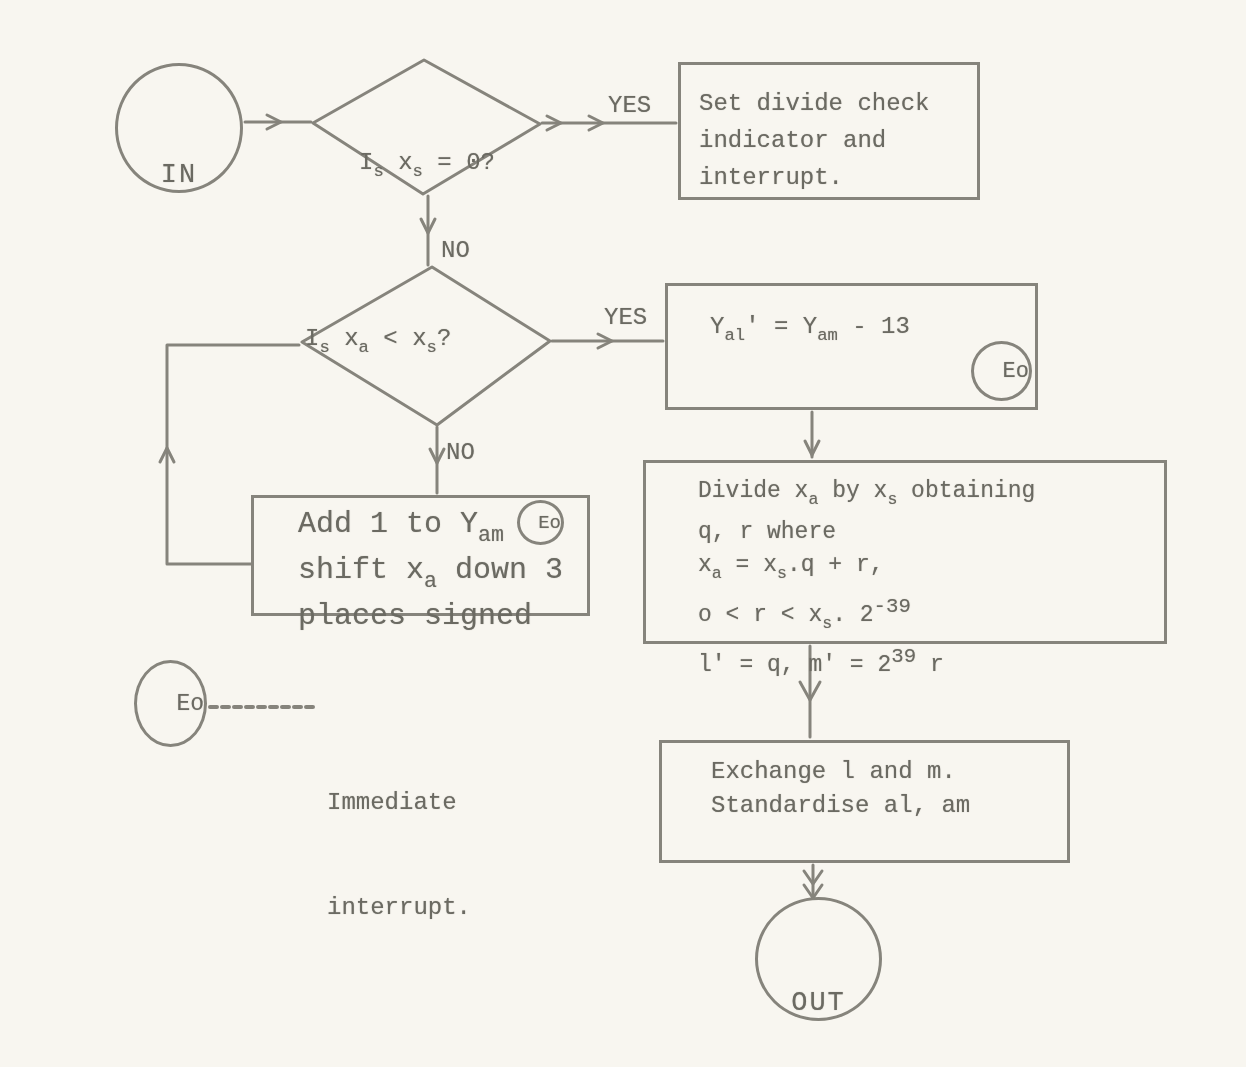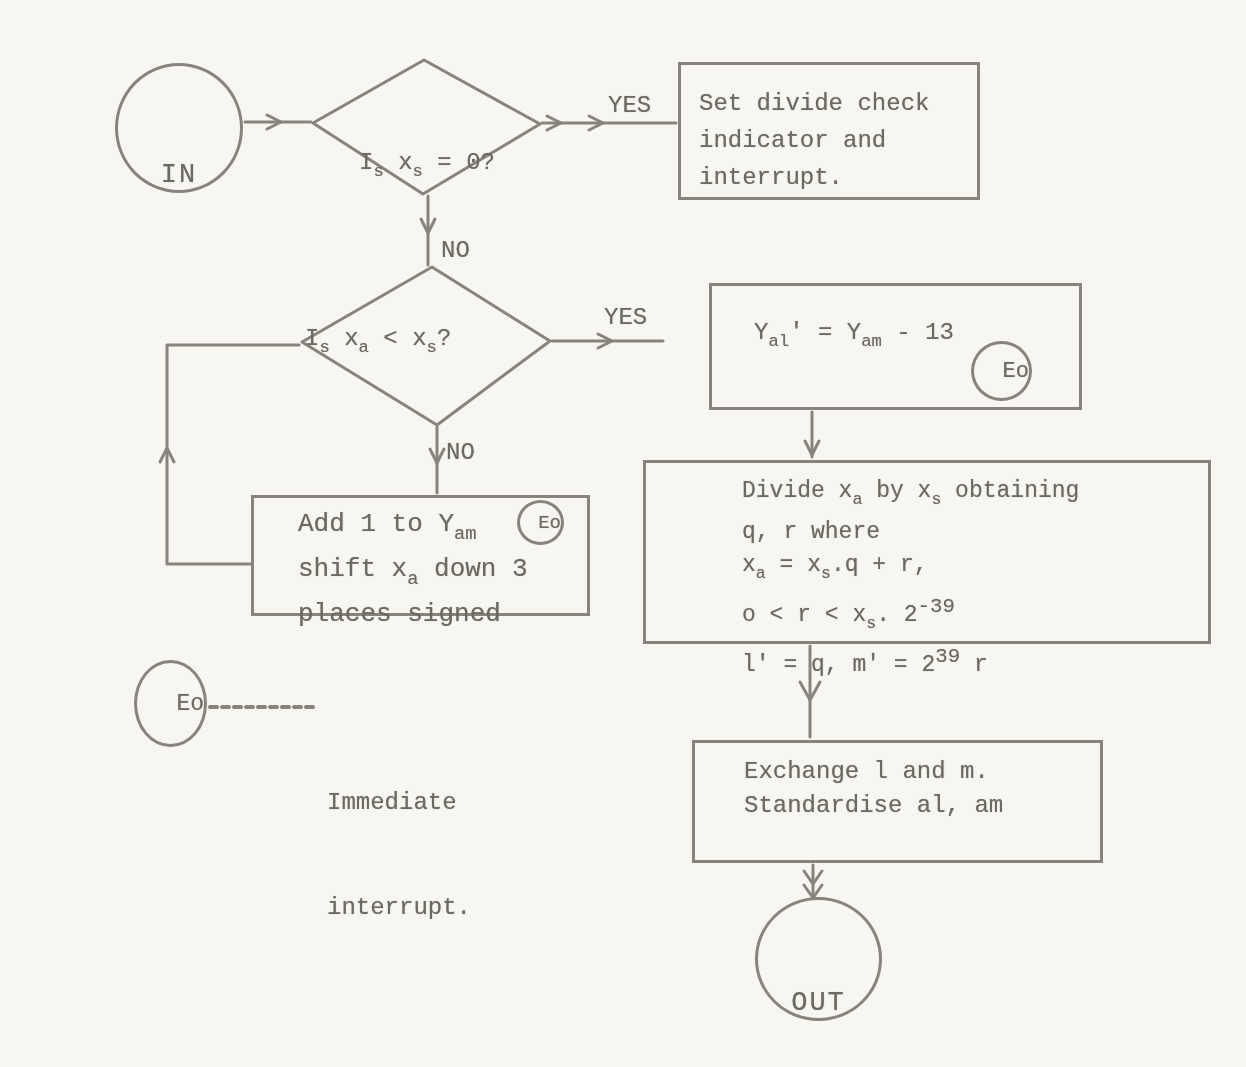--- a/index.html
+++ b/index.html
@@ -90,45 +90,45 @@
   <div class="box" style="left:678px;top:62px;width:302px;height:138px;padding:20px 0 16px 18px;font-size:24px;line-height:37px;">
     <div class="line">Set divide check</div>
     <div class="line">indicator and</div>
     <div class="line">interrupt.</div>
   </div>
 
   <div class="txt lbl" style="left:305px;top:325px;width:244px;"><span>I</span><span class="sub">s</span><span> x</span><span class="sub">a</span><span> &lt; x</span><span class="sub">s</span><span>?</span></div>
   <div class="txt lbl" style="left:604px;top:304px;">YES</div>
   <div class="txt lbl" style="left:446px;top:439px;">NO</div>
 
-  <div class="box" style="left:665px;top:283px;width:373px;height:127px;padding:20px 0 0 42px;font-size:24px;line-height:53px;margin-left:44px;">
+  <div class="box" style="left:665px;top:283px;width:373px;height:127px;padding:14px 0 0 42px;font-size:24px;line-height:53px;">
     <div class="line"><span>Y</span><span class="sub">al</span><span>' = Y</span><span class="sub">am</span><span> - 13</span></div>
   </div>
   <div class="eo" style="left:971px;top:341px;width:61px;height:60px;font-size:22px;">
     <span>Eo</span>
   </div>
 
-  <div class="box" style="left:251px;top:495px;width:339px;height:121px;padding:9px 0 0 44px;font-size:26px;line-height:35px;">
+  <div class="box" style="left:251px;top:495px;width:339px;height:121px;padding:9px 0 0 44px;font-size:30px;line-height:35px;">
     <div class="line"><span>Add 1 to Y</span><span class="sub">am</span></div>
     <div class="line"><span>shift x</span><span class="sub">a</span><span> down 3</span></div>
     <div class="line"><span>places signed</span></div>
   </div>
   <div class="eo" style="left:517px;top:500px;width:47px;height:45px;font-size:19px;">
     <span>Eo</span>
   </div>
 
-  <div class="box" style="left:643px;top:460px;width:568px;height:184px;padding:12px 0 0 96px;font-size:23px;line-height:33px;">
+  <div class="box" style="left:643px;top:460px;width:524px;height:184px;padding:12px 0 0 52px;font-size:23px;line-height:33px;">
     <div class="line"><span>Divide x</span><span class="sub">a</span><span> by x</span><span class="sub">s</span><span> obtaining</span></div>
     <div class="line"><span>q, r where</span></div>
     <div class="line"><span>x</span><span class="sub">a</span><span> = x</span><span class="sub">s</span><span>.q + r,</span></div>
     <div class="line"><span>o &lt; r &lt; x</span><span class="sub">s</span><span>. 2</span><span class="sup">-39</span></div>
     <div class="line"><span>l' = q, m' = 2</span><span class="sup">39</span><span> r</span></div>
   </div>
 
-  <div class="box" style="left:692px;top:740px;width:411px;height:123px;padding:12px 0 0 49px;font-size:24px;line-height:34px;">
+  <div class="box" style="left:659px;top:740px;width:411px;height:123px;padding:12px 0 0 49px;font-size:24px;line-height:34px;">
     <div class="line">Exchange l and m.</div>
     <div class="line">Standardise al, am</div>
   </div>
 
   <div class="node-circle terminal-label" style="left:755px;top:897px;width:127px;height:124px;">
     <span>OUT</span>
   </div>
 
   <div class="eo" style="left:134px;top:660px;width:73px;height:87px;font-size:23px;">
     <span>Eo</span>

